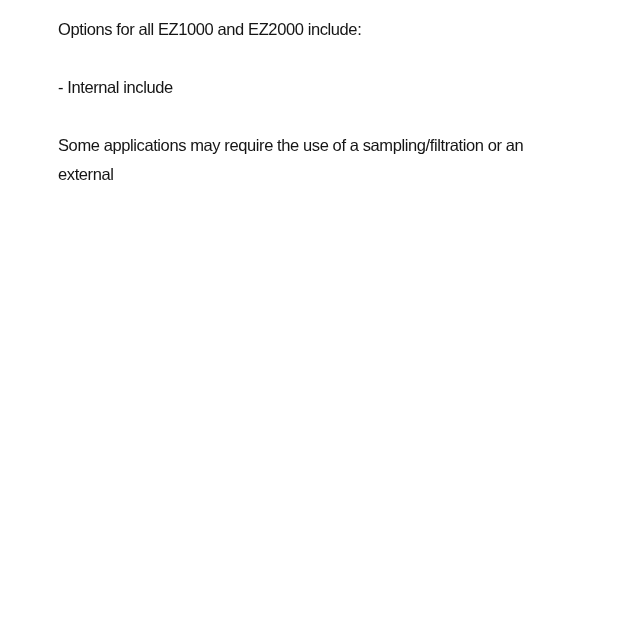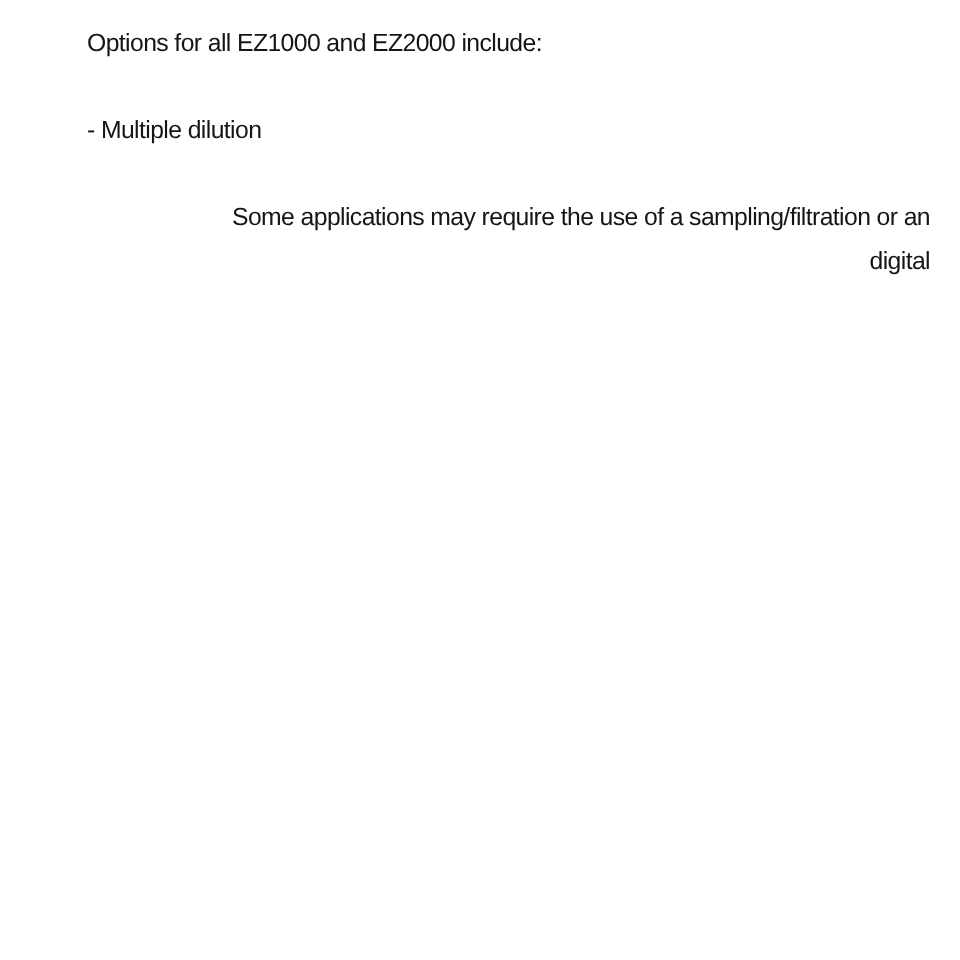--- a/index.html
+++ b/index.html
@@ -20,36 +20,35 @@
     letter-spacing: -0.4px;
     line-height: 29px;
     color: #151515;
   }
   .page p {
     margin: 0 0 29px 0;
     white-space: nowrap;
   }
   .page p.wrapped {
     white-space: normal;
-    text-align: right;
   }
   .note-start {
     margin-top: 89px;
   }
 </style>
 </head>
 <body>
 
 <div class="page">
   <p>Options for all EZ1000 and EZ2000 include:</p>
 
 
-  <p>- Multiple dilution</p>
+  <p>- Internal include</p>
 
 
 
   <p class="note-start wrapped">
     <span>Some applications may require the use of a sampling/filtration or an</span><br>
-    <span>digital</span>
+    <span>external</span>
   </p>
 
 
 </div>
 
 </body></html>

